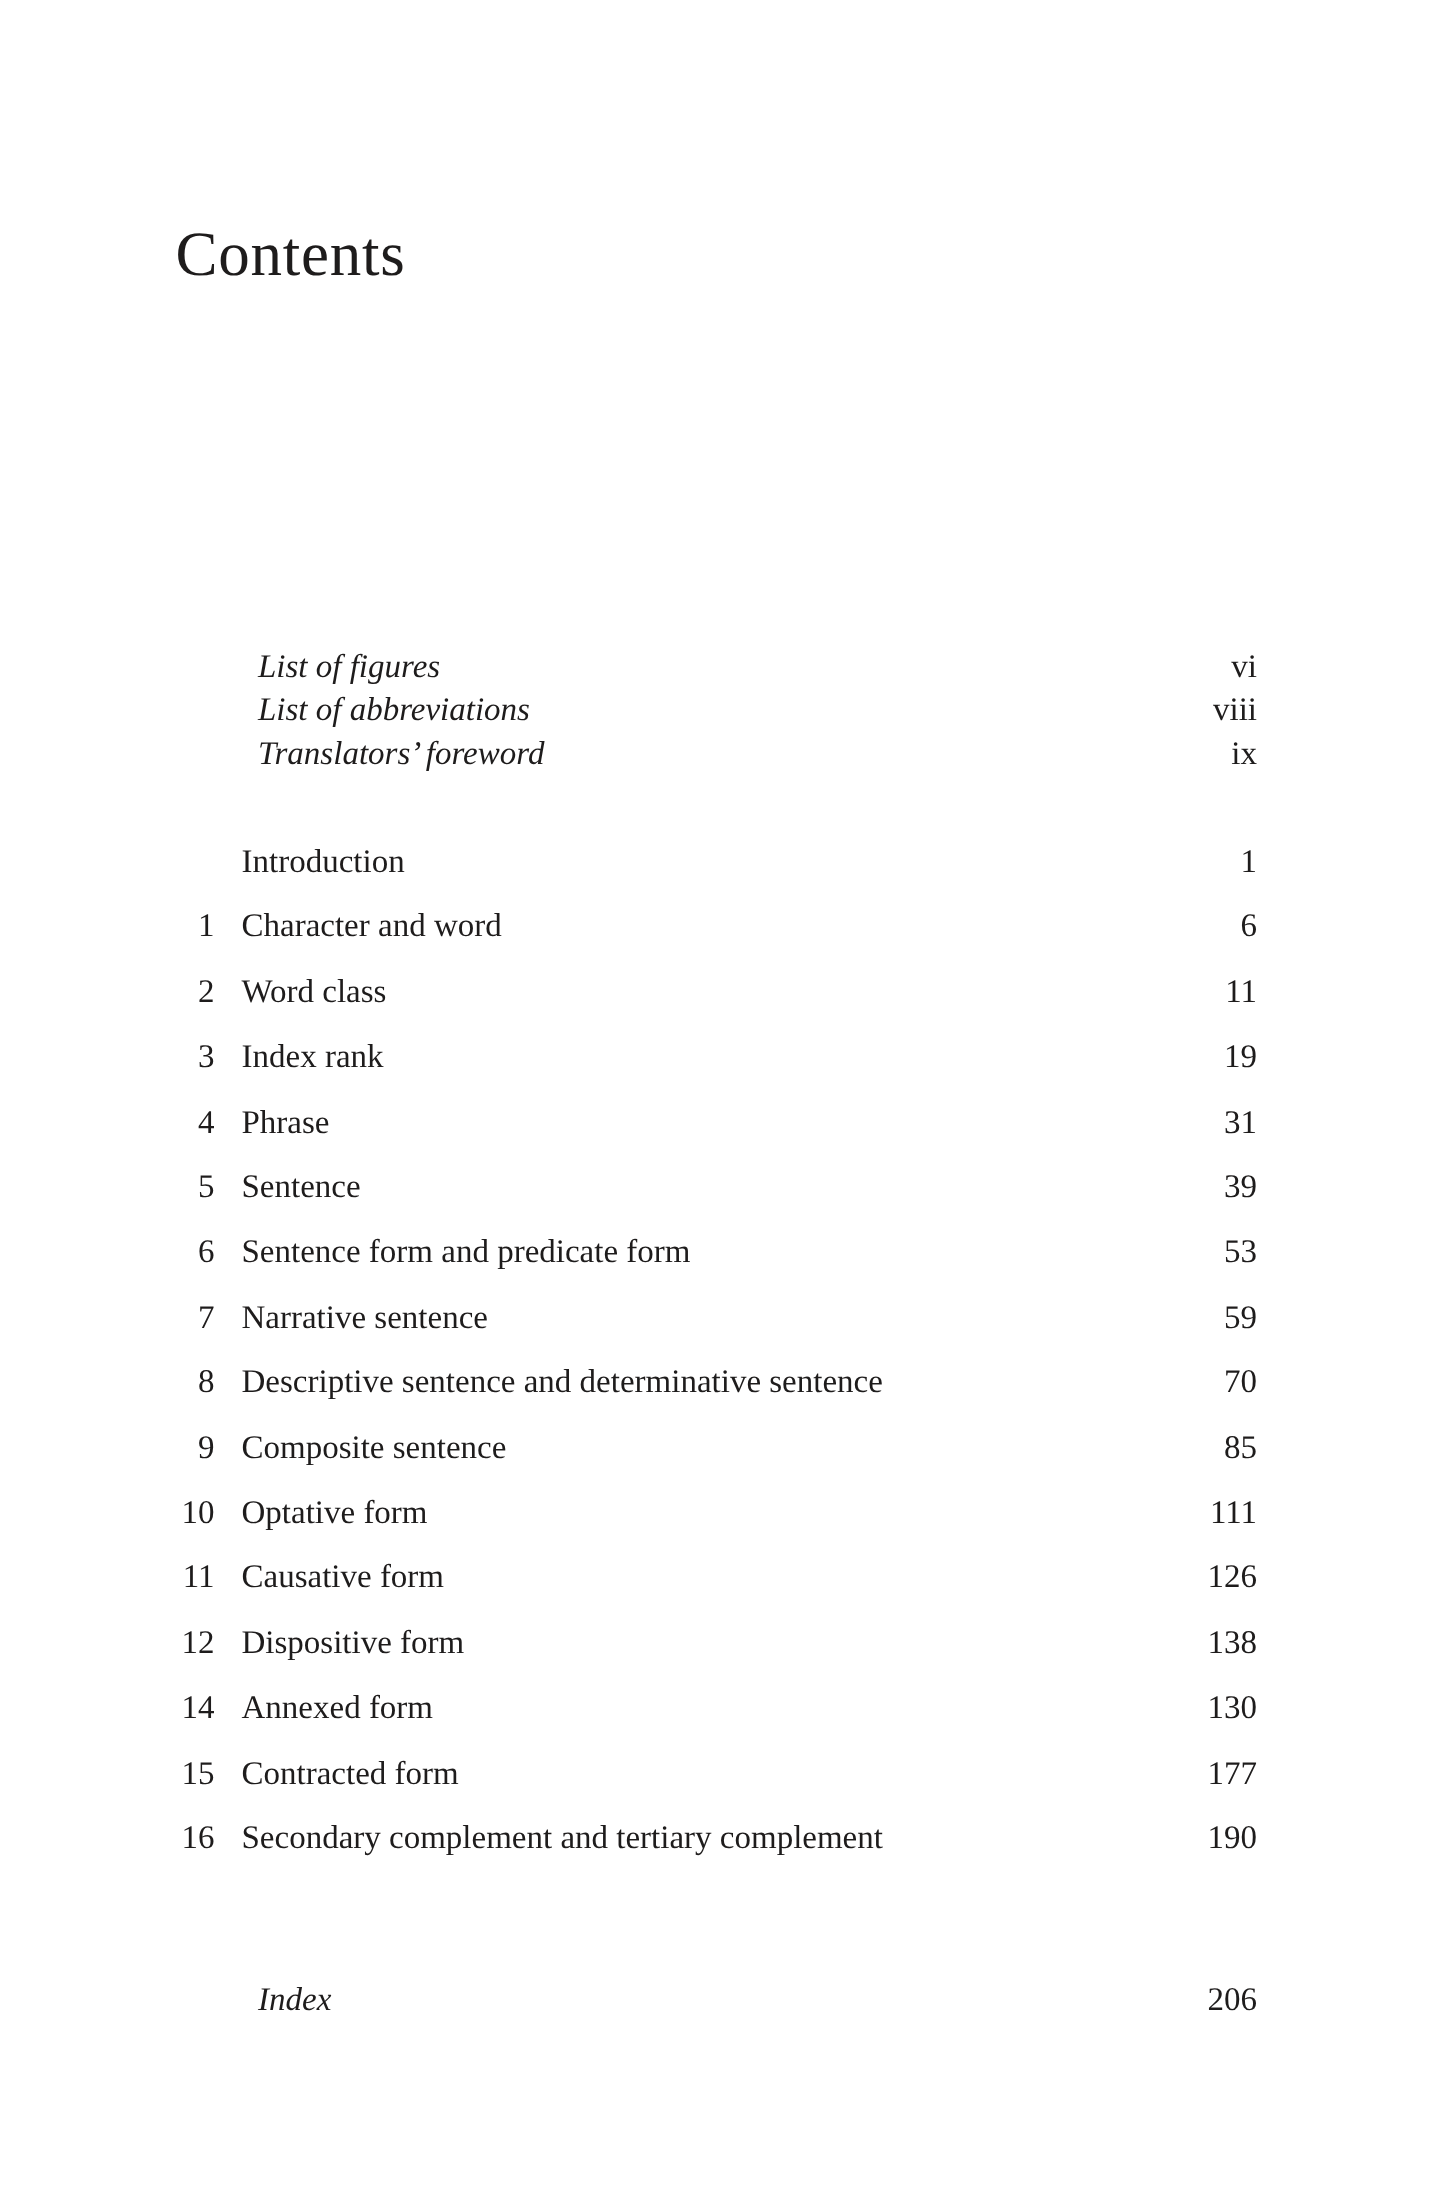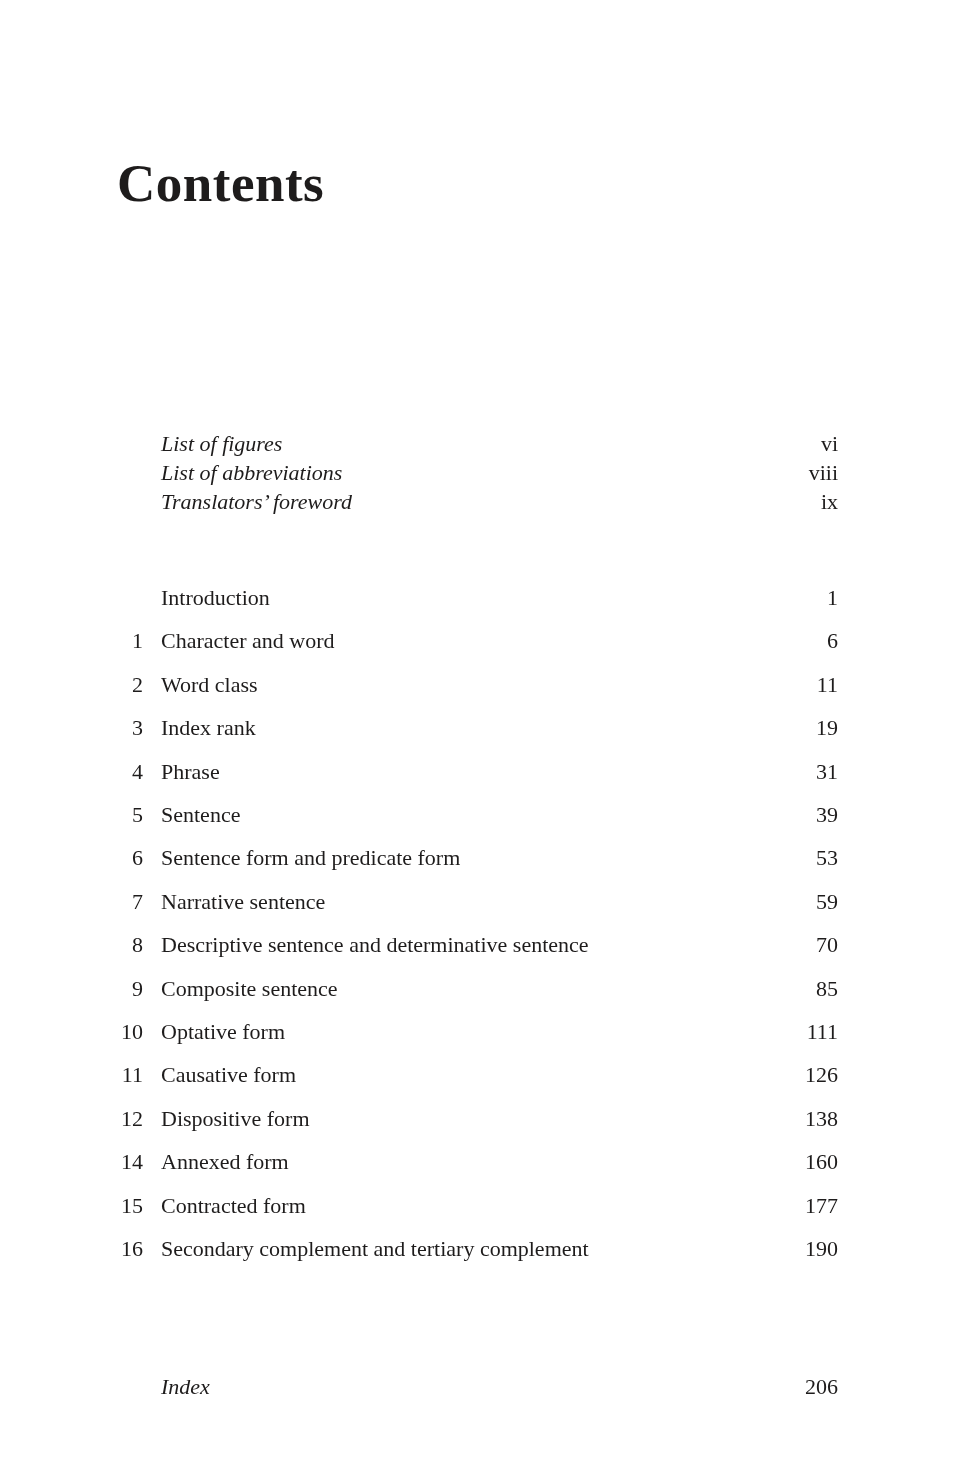--- a/index.html
+++ b/index.html
@@ -12,33 +12,33 @@
     height: 1470px;
     position: relative;
     font-family: "Liberation Serif", "DejaVu Serif", serif;
     color: #1e1c1c;
     overflow: hidden;
   }
   .page-title {
     position: absolute;
     left: 117px;
     top: 121px;
-    font-size: 53px;
-    font-weight: bold;
+    font-size: 42px;
+    font-weight: normal;
     letter-spacing: 0.5px;
     line-height: 1;
   }
   .toc-block {
     position: absolute;
     left: 100px;
     width: 738px;
   }
   #front-matter { top: 429px; }
-  #chapters     { top: 576px; }
-  #back-matter  { top: 1372px; }
+  #chapters     { top: 552px; }
+  #back-matter  { top: 1318px; }
 
   .row {
     display: flex;
     align-items: baseline;
     font-size: 22px;
   }
   .fm-row {
     line-height: 29px;
     font-style: italic;
     padding-left: 61px;
@@ -50,21 +50,21 @@
     flex: none;
     width: 43px;
     text-align: right;
     white-space: pre;
   }
   .title {
     flex: 1;
     margin-left: 18px;
     white-space: nowrap;
   }
-  .fm-row .title { margin-left: 0; }
+  .fm-row .title { margin-left: 11px; }
   .page-num {
     flex: none;
     text-align: center;
     font-style: normal;
   }
   .fm-row .page-num { font-style: normal; }
 </style>
 </head>
 <body style="color: rgb(30, 28, 28); background: rgb(255, 255, 255);">
 
@@ -163,21 +163,21 @@
   <div class="row ch-row">
     <span class="num">12</span>
     <span class="title">Dispositive form</span>
     <span class="page-num">138</span>
   </div>
 
 
   <div class="row ch-row">
     <span class="num">14</span>
     <span class="title">Annexed form</span>
-    <span class="page-num">160</span>
+    <span class="page-num">130</span>
   </div>
 
   <div class="row ch-row">
     <span class="num">15</span>
     <span class="title">Contracted form</span>
     <span class="page-num">177</span>
   </div>
 
   <div class="row ch-row">
     <span class="num">16</span>

